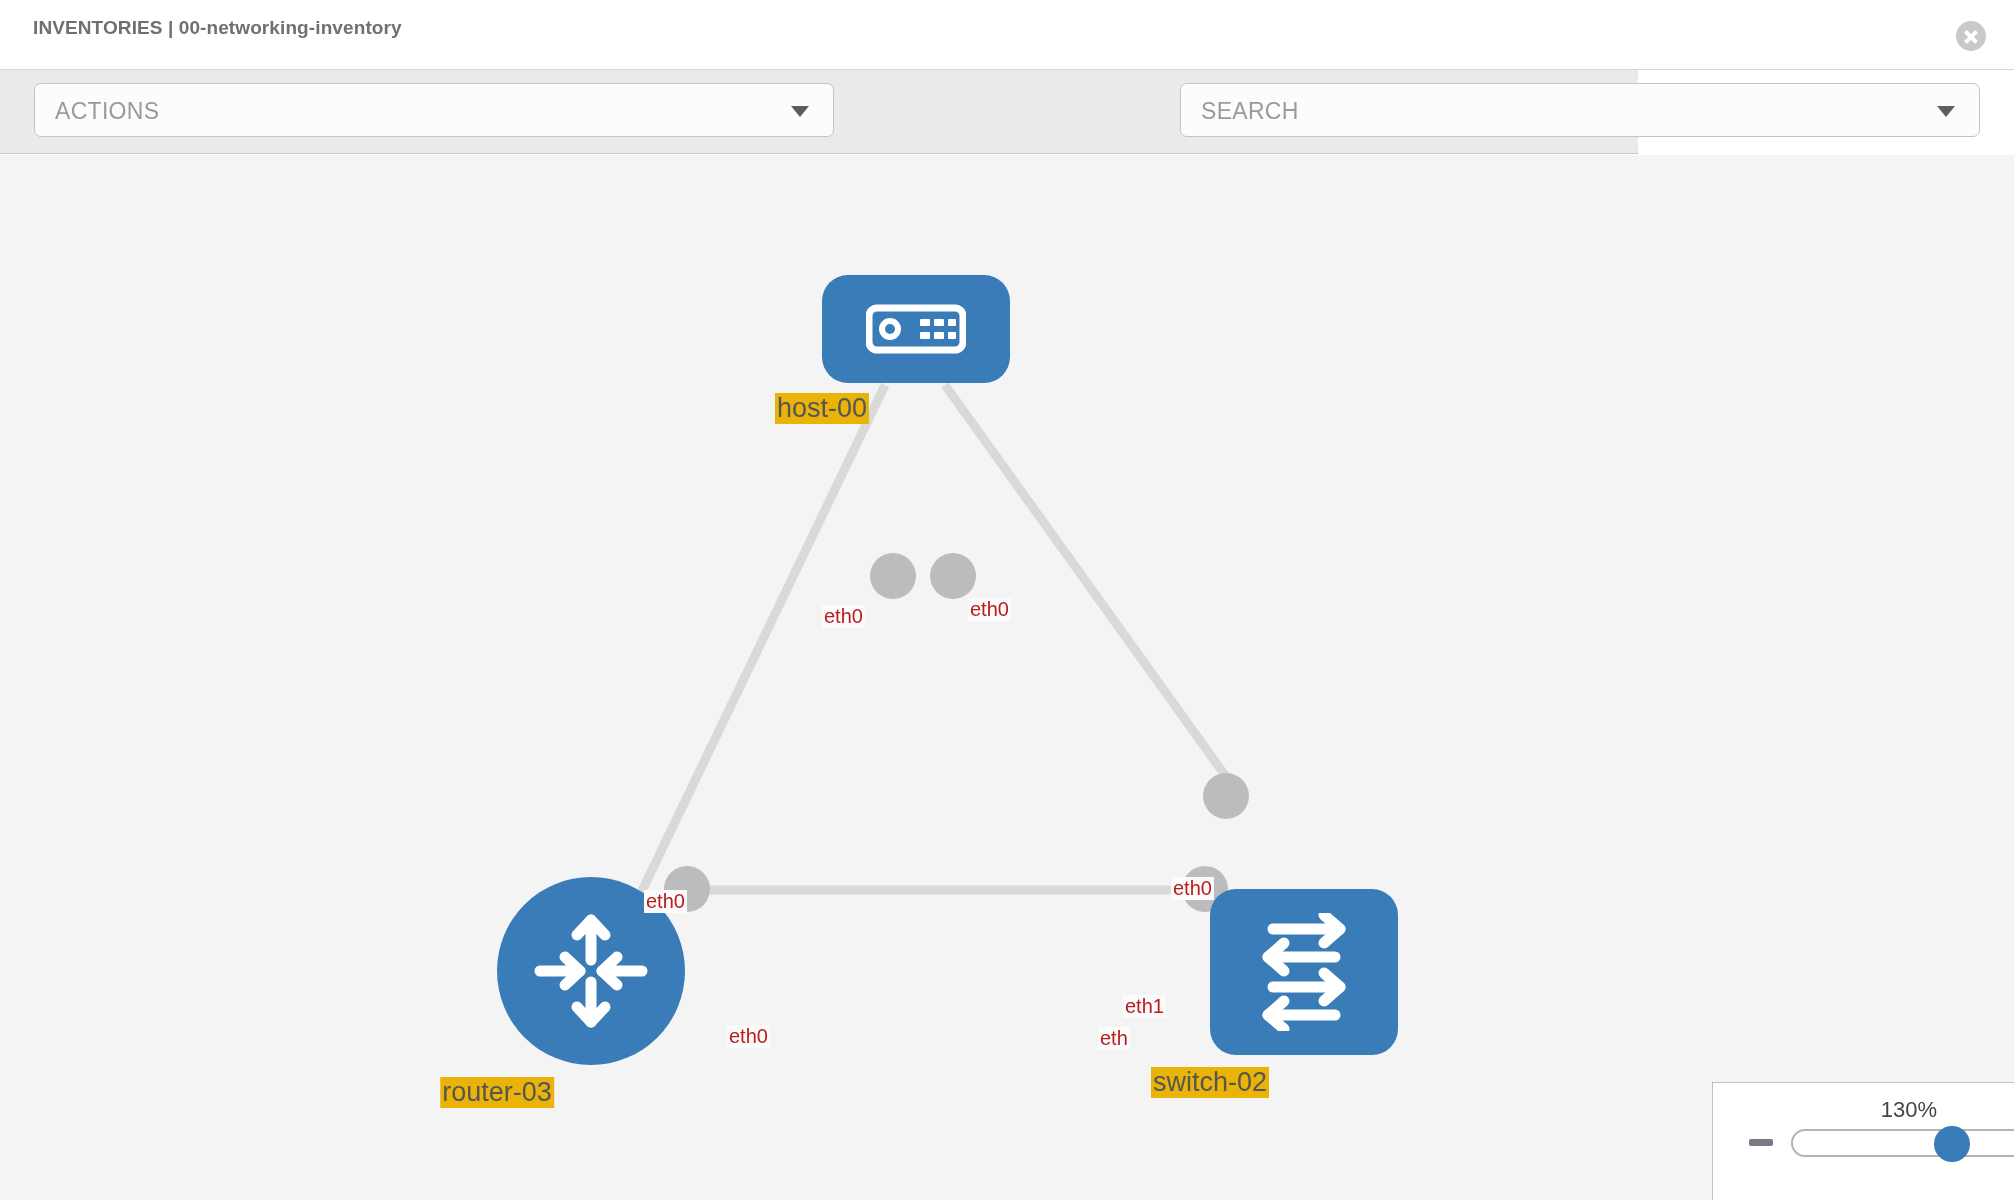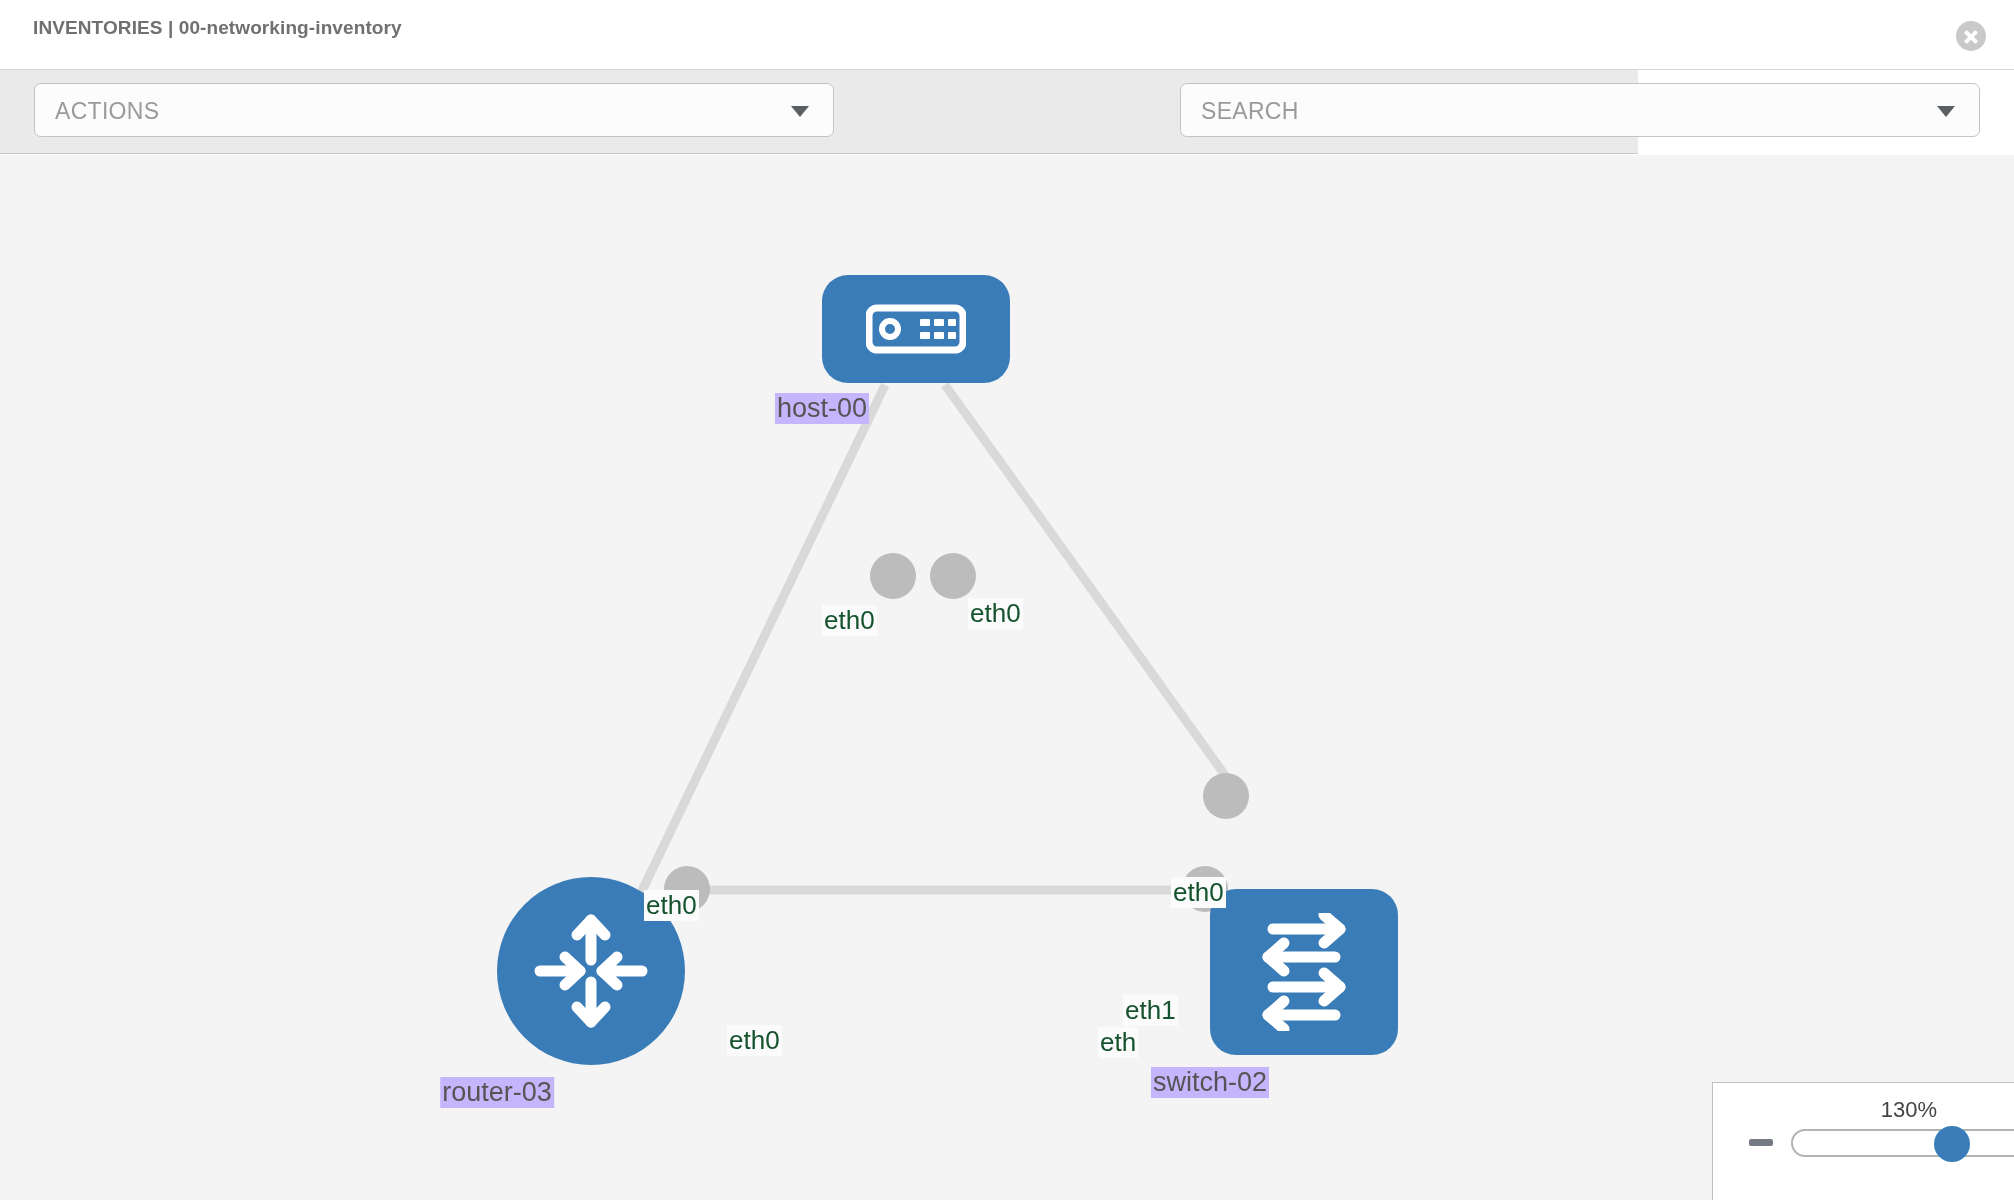--- a/index.html
+++ b/index.html
@@ -160,21 +160,21 @@
     position: absolute;
     background: #3a7cb8;
     display: flex;
     align-items: center;
     justify-content: center;
   }
   .node-label {
     position: absolute;
     font-size: 27px;
     color: #555555;
-    background: #c4b5fd;
+    background: #eab308;
     white-space: nowrap;
     padding: 0 2px;
     text-align: center;
   }
 
   
   #node-host .node-shape {
     left: 0; top: 0;
     width: 188px;
     height: 108px;
@@ -217,22 +217,22 @@
     position: absolute;
     width: 46px;
     height: 46px;
     border-radius: 50%;
     background: #bcbcbc;
   }
 
   
   .edge-label {
     position: absolute;
-    font-size: 26px;
-    color: #14532d;
+    font-size: 20px;
+    color: #b91c1c;
     background: #fbfbfb;
     padding: 0 2px;
     white-space: nowrap;
   }
 
   
   .zoom-panel {
     position: absolute;
     left: 1712px;
     top: 1082px;

